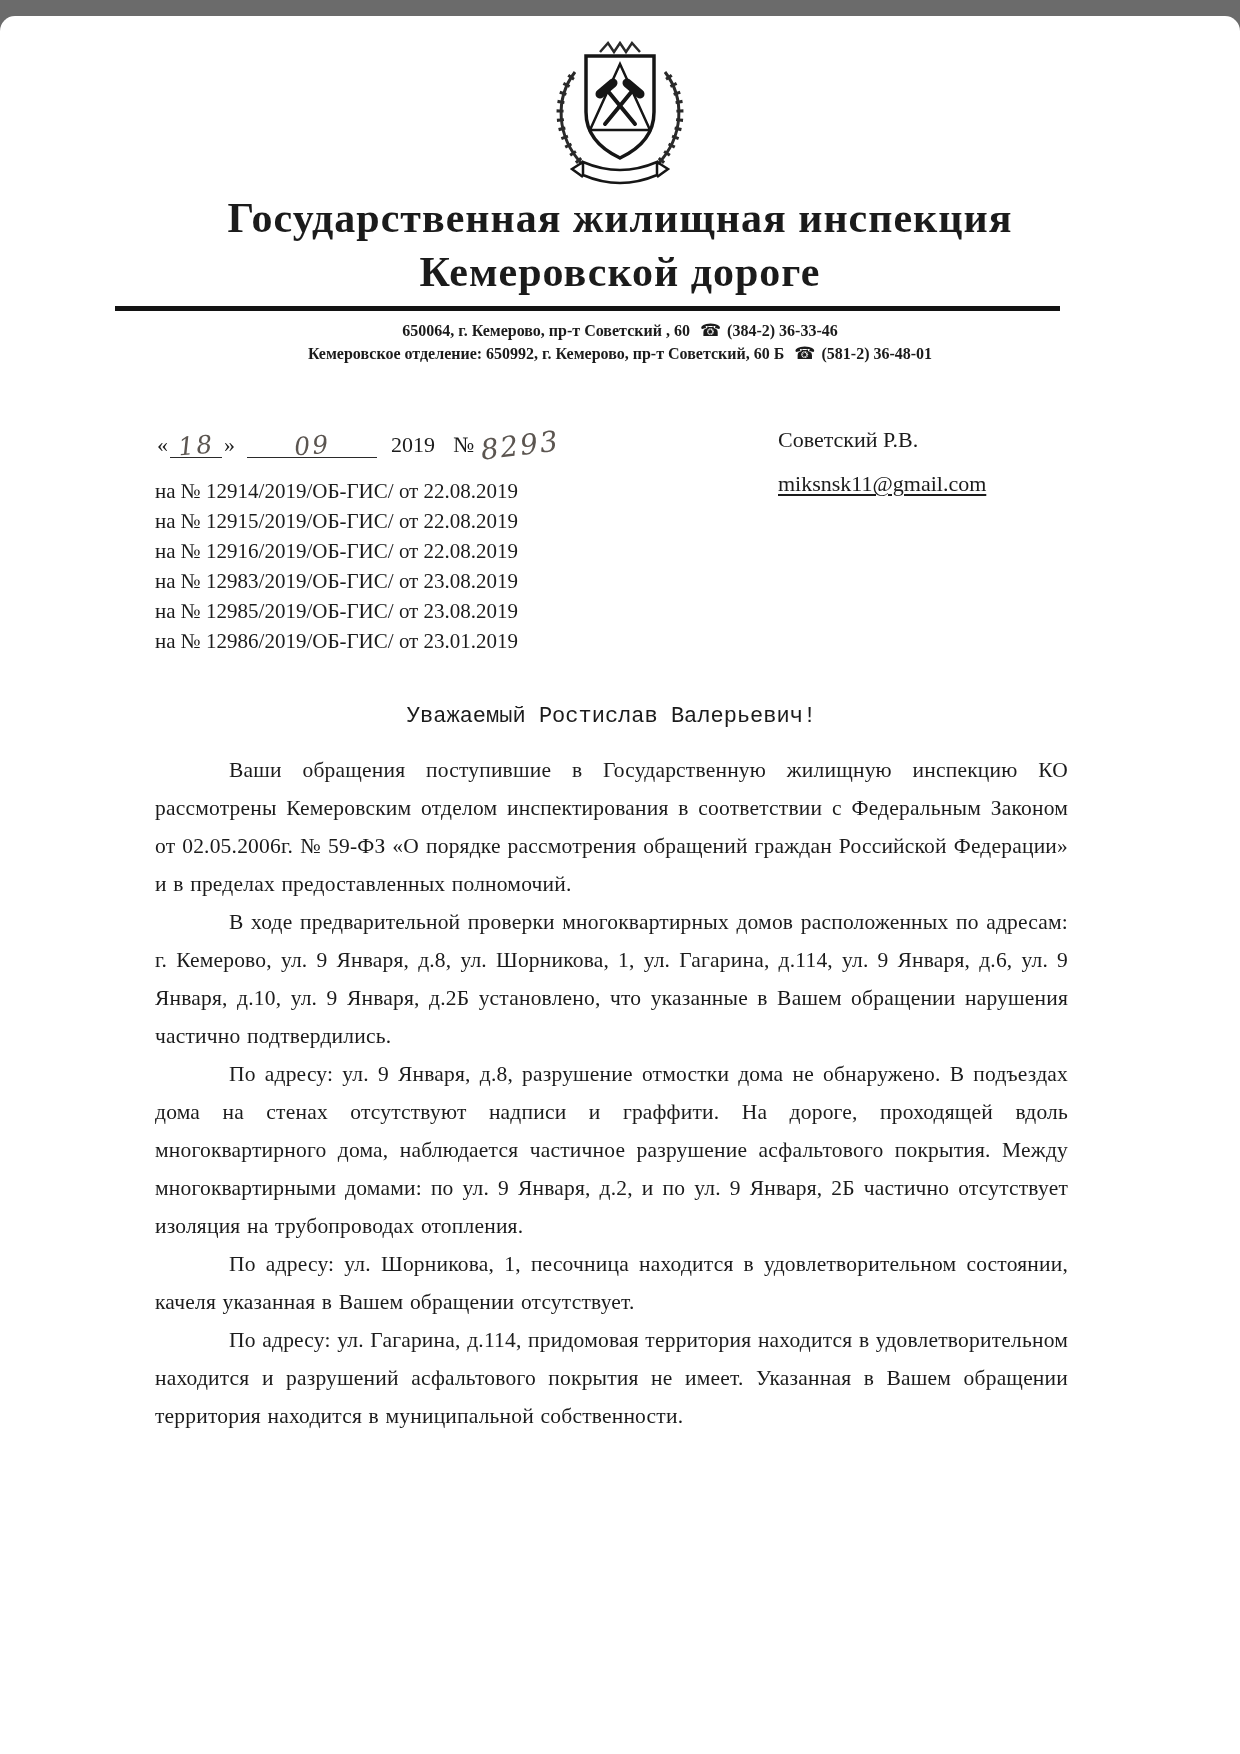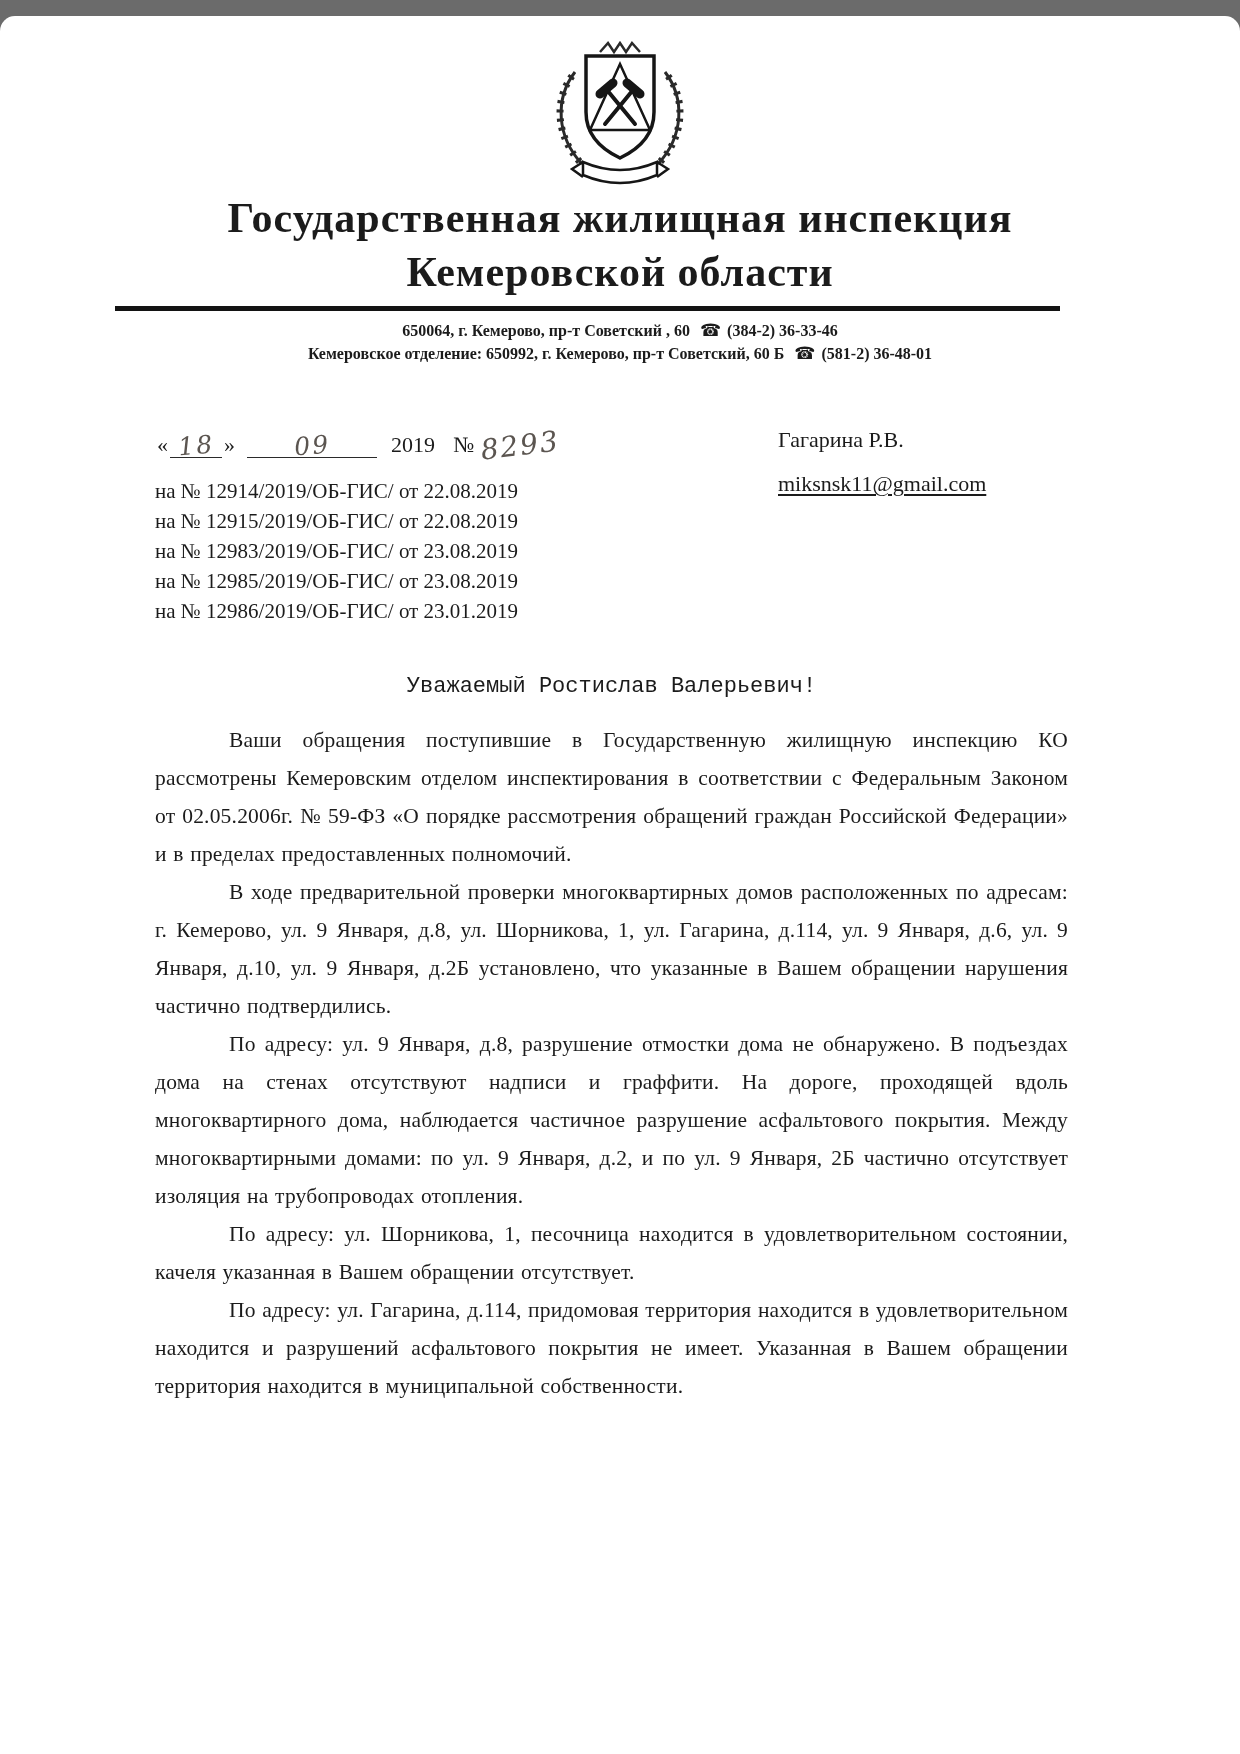--- a/index.html
+++ b/index.html
@@ -142,21 +142,21 @@
         <line x1="55" y1="58" x2="68" y2="47" stroke-width="9"></line>
       </g>
 
       <path d="M38,126 q37,16 74,0 l0,13 q-37,16 -74,0 z" fill="#ffffff" stroke="#161616" stroke-width="2.5"></path>
       <path d="M38,126 l-11,7 l11,8" fill="none" stroke="#161616" stroke-width="2.5"></path>
       <path d="M112,126 l11,7 l-11,8" fill="none" stroke="#161616" stroke-width="2.5"></path>
     </svg>
   </div>
 
   <div class="org-title">Государственная жилищная инспекция</div>
-  <div class="org-title">Кемеровской области</div>
+  <div class="org-title">Кемеровской дороге</div>
 
   <div class="rule"></div>
 
   <div class="addr-line">
     <span>650064, г. Кемерово, пр-т Советский , 60</span><span class="phone-ic">☎</span><span>(384-2) 36-33-46</span>
   </div>
   <div class="addr-line">
     <span>Кемеровское отделение: 650992, г. Кемерово, пр-т Советский, 60 Б</span><span class="phone-ic">☎</span><span>(581-2) 36-48-01</span>
   </div>
 
@@ -171,28 +171,29 @@
           <span class="q">»</span>
           <span class="hw-seg month"><span class="hw">09</span></span>
           <span class="year">2019</span>
           <span class="no-label">№</span>
           <span class="hw number">8293</span>
         </div>
 
         <div class="refs">
           <div class="ref">на № 12914/2019/ОБ-ГИС/ от 22.08.2019</div>
           <div class="ref">на № 12915/2019/ОБ-ГИС/ от 22.08.2019</div>
+          <div class="ref">на № 12916/2019/ОБ-ГИС/ от 22.08.2019</div>
           <div class="ref">на № 12983/2019/ОБ-ГИС/ от 23.08.2019</div>
           <div class="ref">на № 12985/2019/ОБ-ГИС/ от 23.08.2019</div>
           <div class="ref">на № 12986/2019/ОБ-ГИС/ от 23.01.2019</div>
         </div>
       </div>
 
       <div class="meta-right">
-        <div>Гагарина Р.В.</div>
+        <div>Советский Р.В.</div>
         <a class="recipient-email">miksnsk11@gmail.com</a>
       </div>
 
     </div>
 
     <div class="salutation">Уважаемый Ростислав Валерьевич!</div>
 
     <div class="body-text">
       <p class="para">Ваши обращения поступившие в Государственную жилищную инспекцию КО рассмотрены Кемеровским отделом инспектирования в соответствии с Федеральным Законом от 02.05.2006г. № 59-ФЗ «О порядке рассмотрения обращений граждан Российской Федерации» и в пределах предоставленных полномочий.</p>
       <p class="para">В ходе предварительной проверки многоквартирных домов расположенных по адресам: г. Кемерово, ул. 9 Января, д.8, ул. Шорникова, 1, ул. Гагарина, д.114, ул. 9 Января, д.6, ул. 9 Января, д.10, ул. 9 Января, д.2Б установлено, что указанные в Вашем обращении нарушения частично подтвердились.</p>

